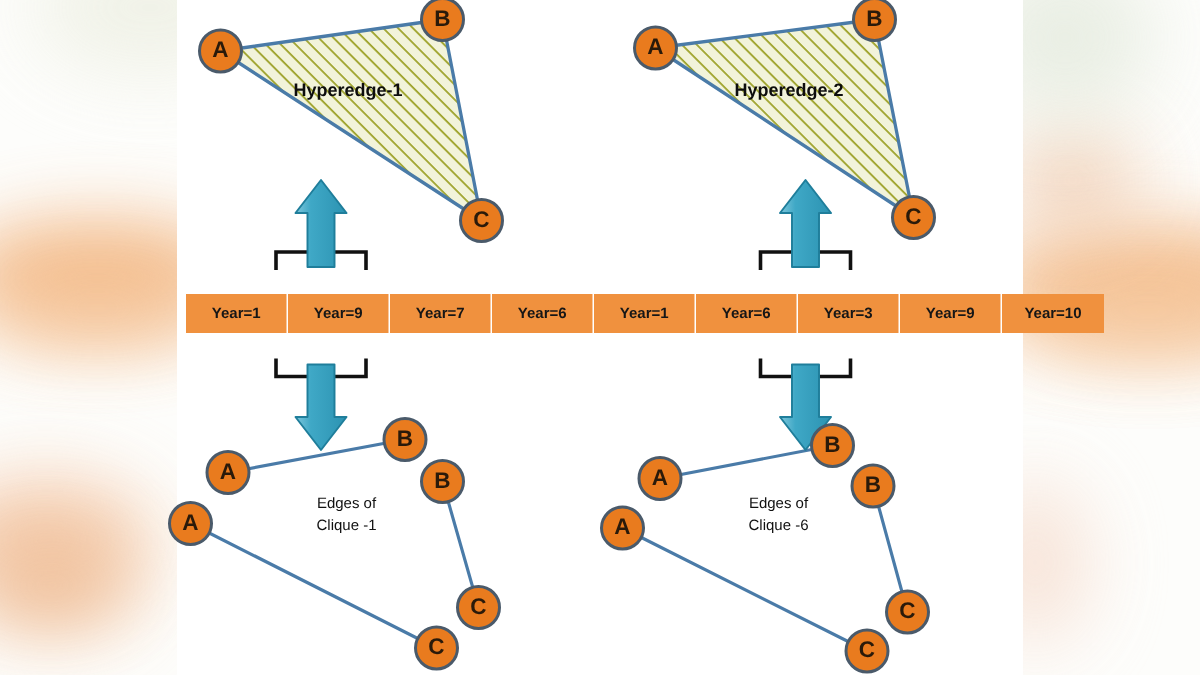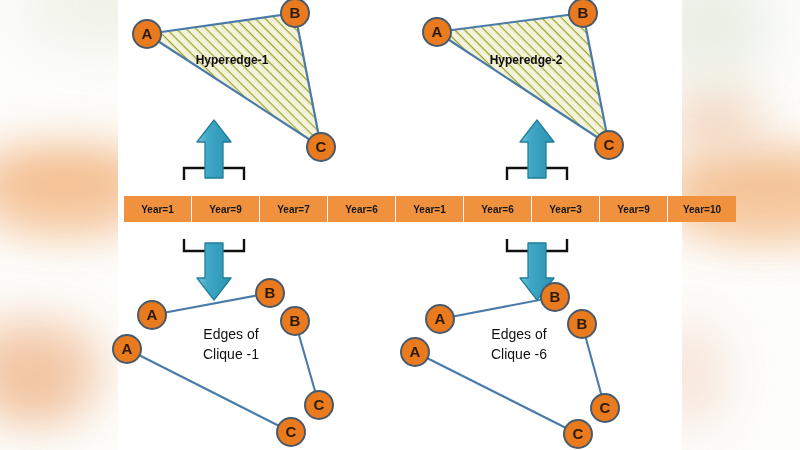--- a/index.html
+++ b/index.html
@@ -76,21 +76,21 @@
   .hyper-label {
     position: absolute;
     font-size: 12px;
     font-weight: bold;
     color: #0d0d0d;
     white-space: nowrap;
     font-family: "Liberation Sans", sans-serif;
   }
   .clique-label {
     position: absolute;
-    font-size: 14px;
+    font-size: 10px;
     color: #111111;
     text-align: center;
     line-height: 1.45;
     white-space: nowrap;
     font-family: "Liberation Sans", sans-serif;
   }
 
   
   .timeline {
     position: absolute;

